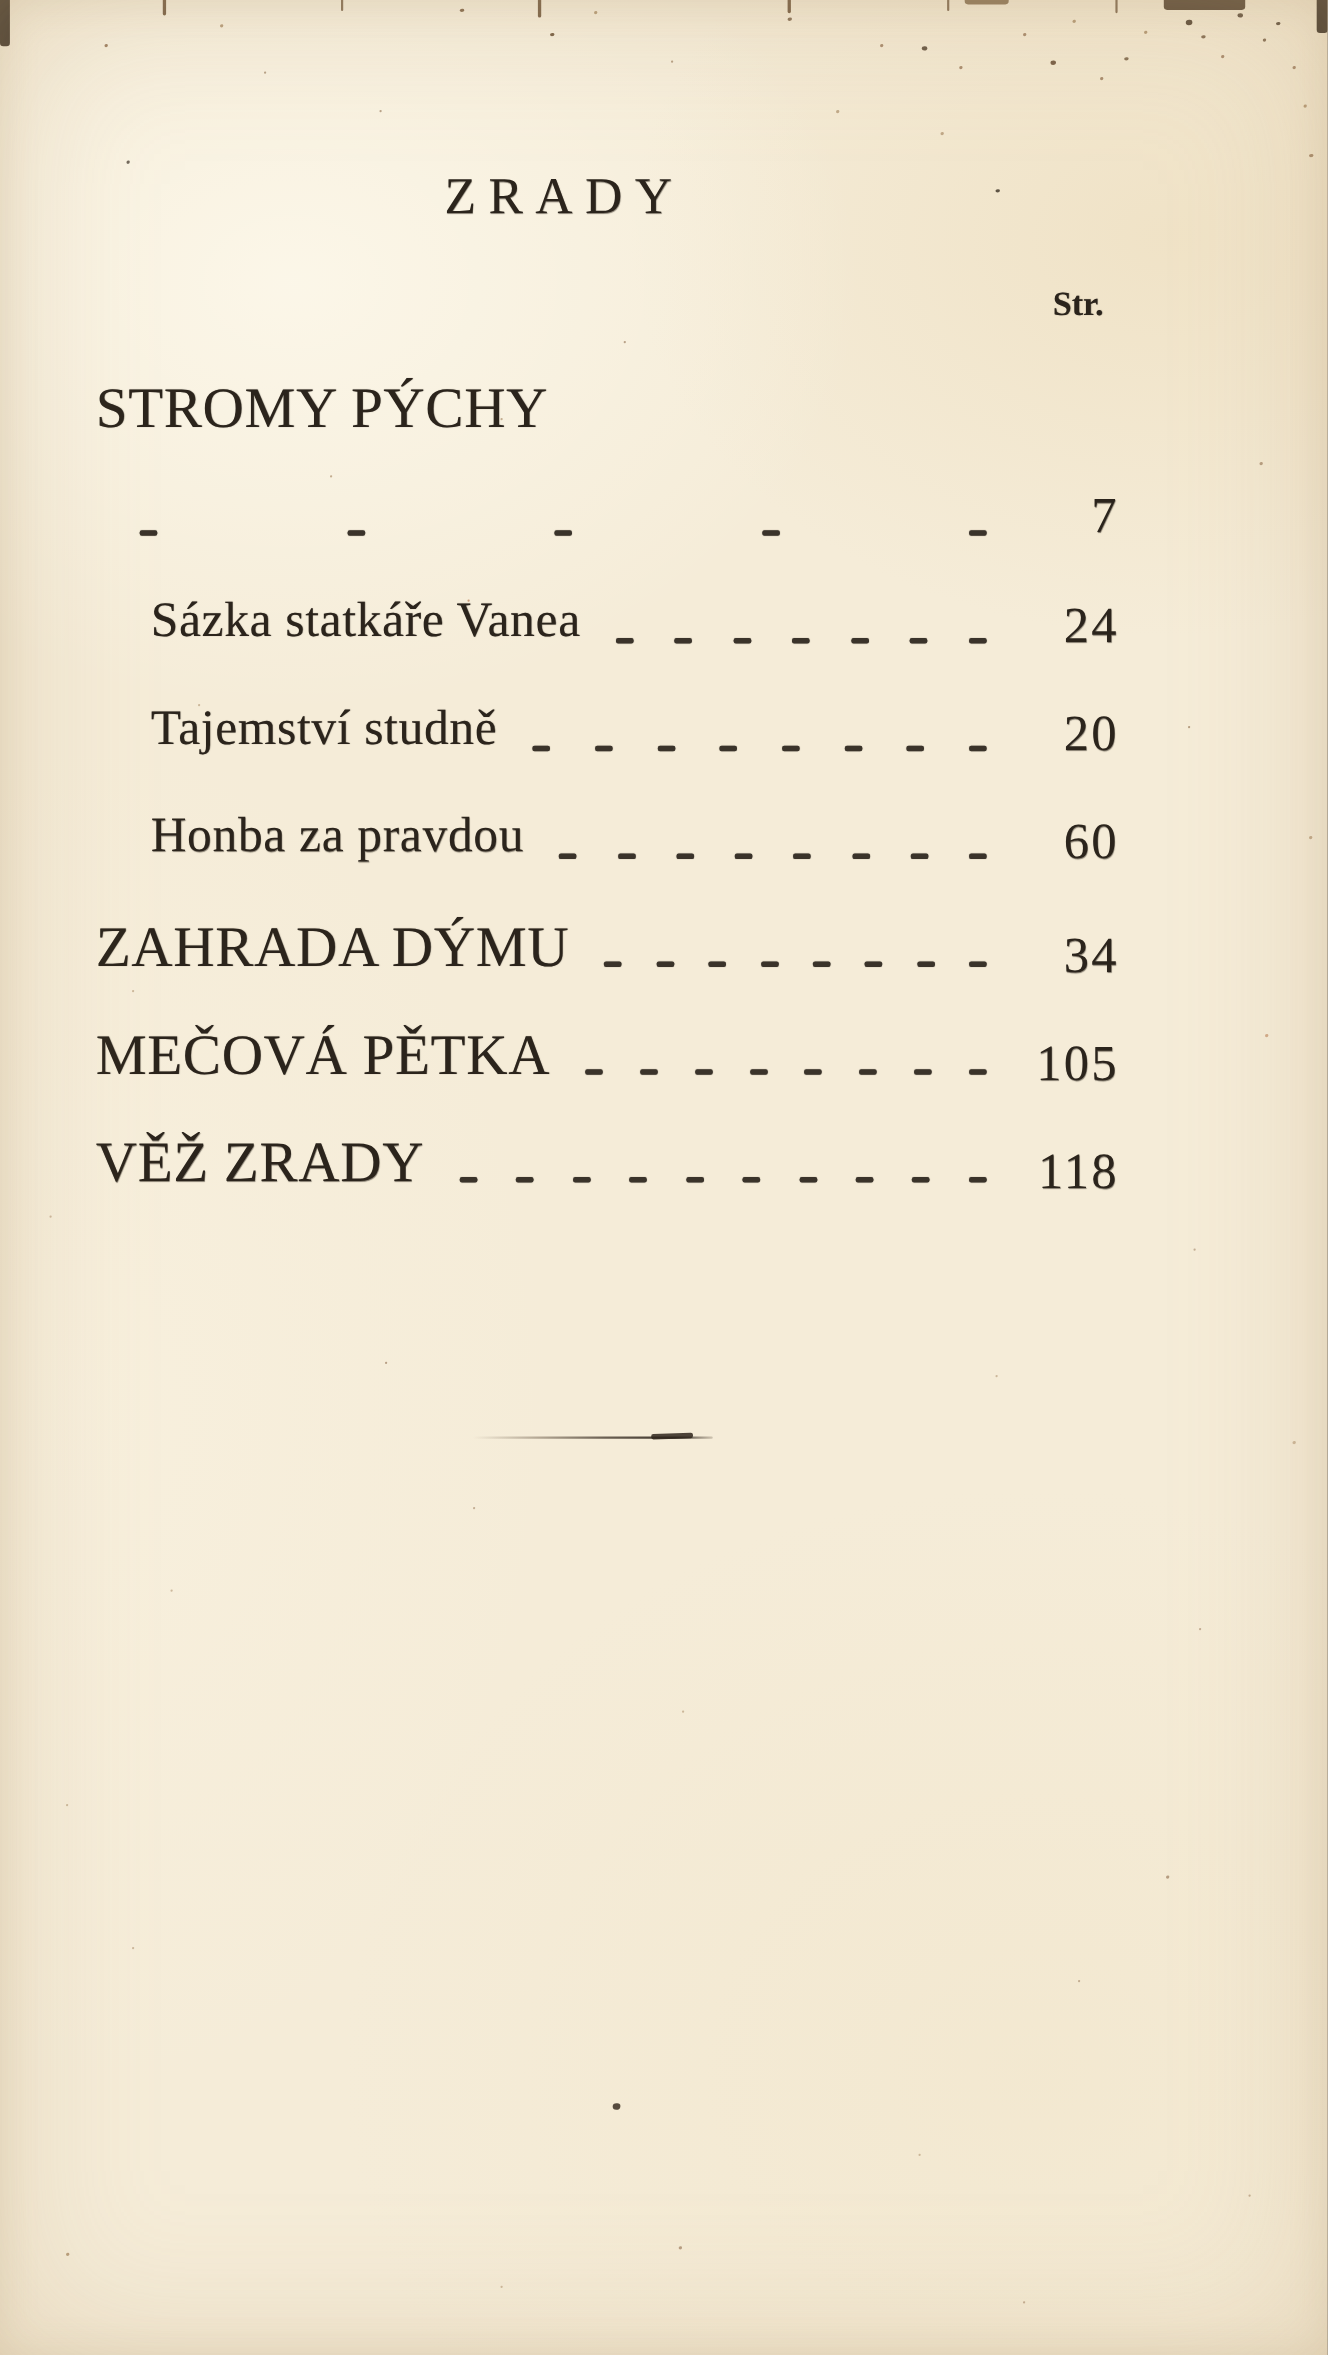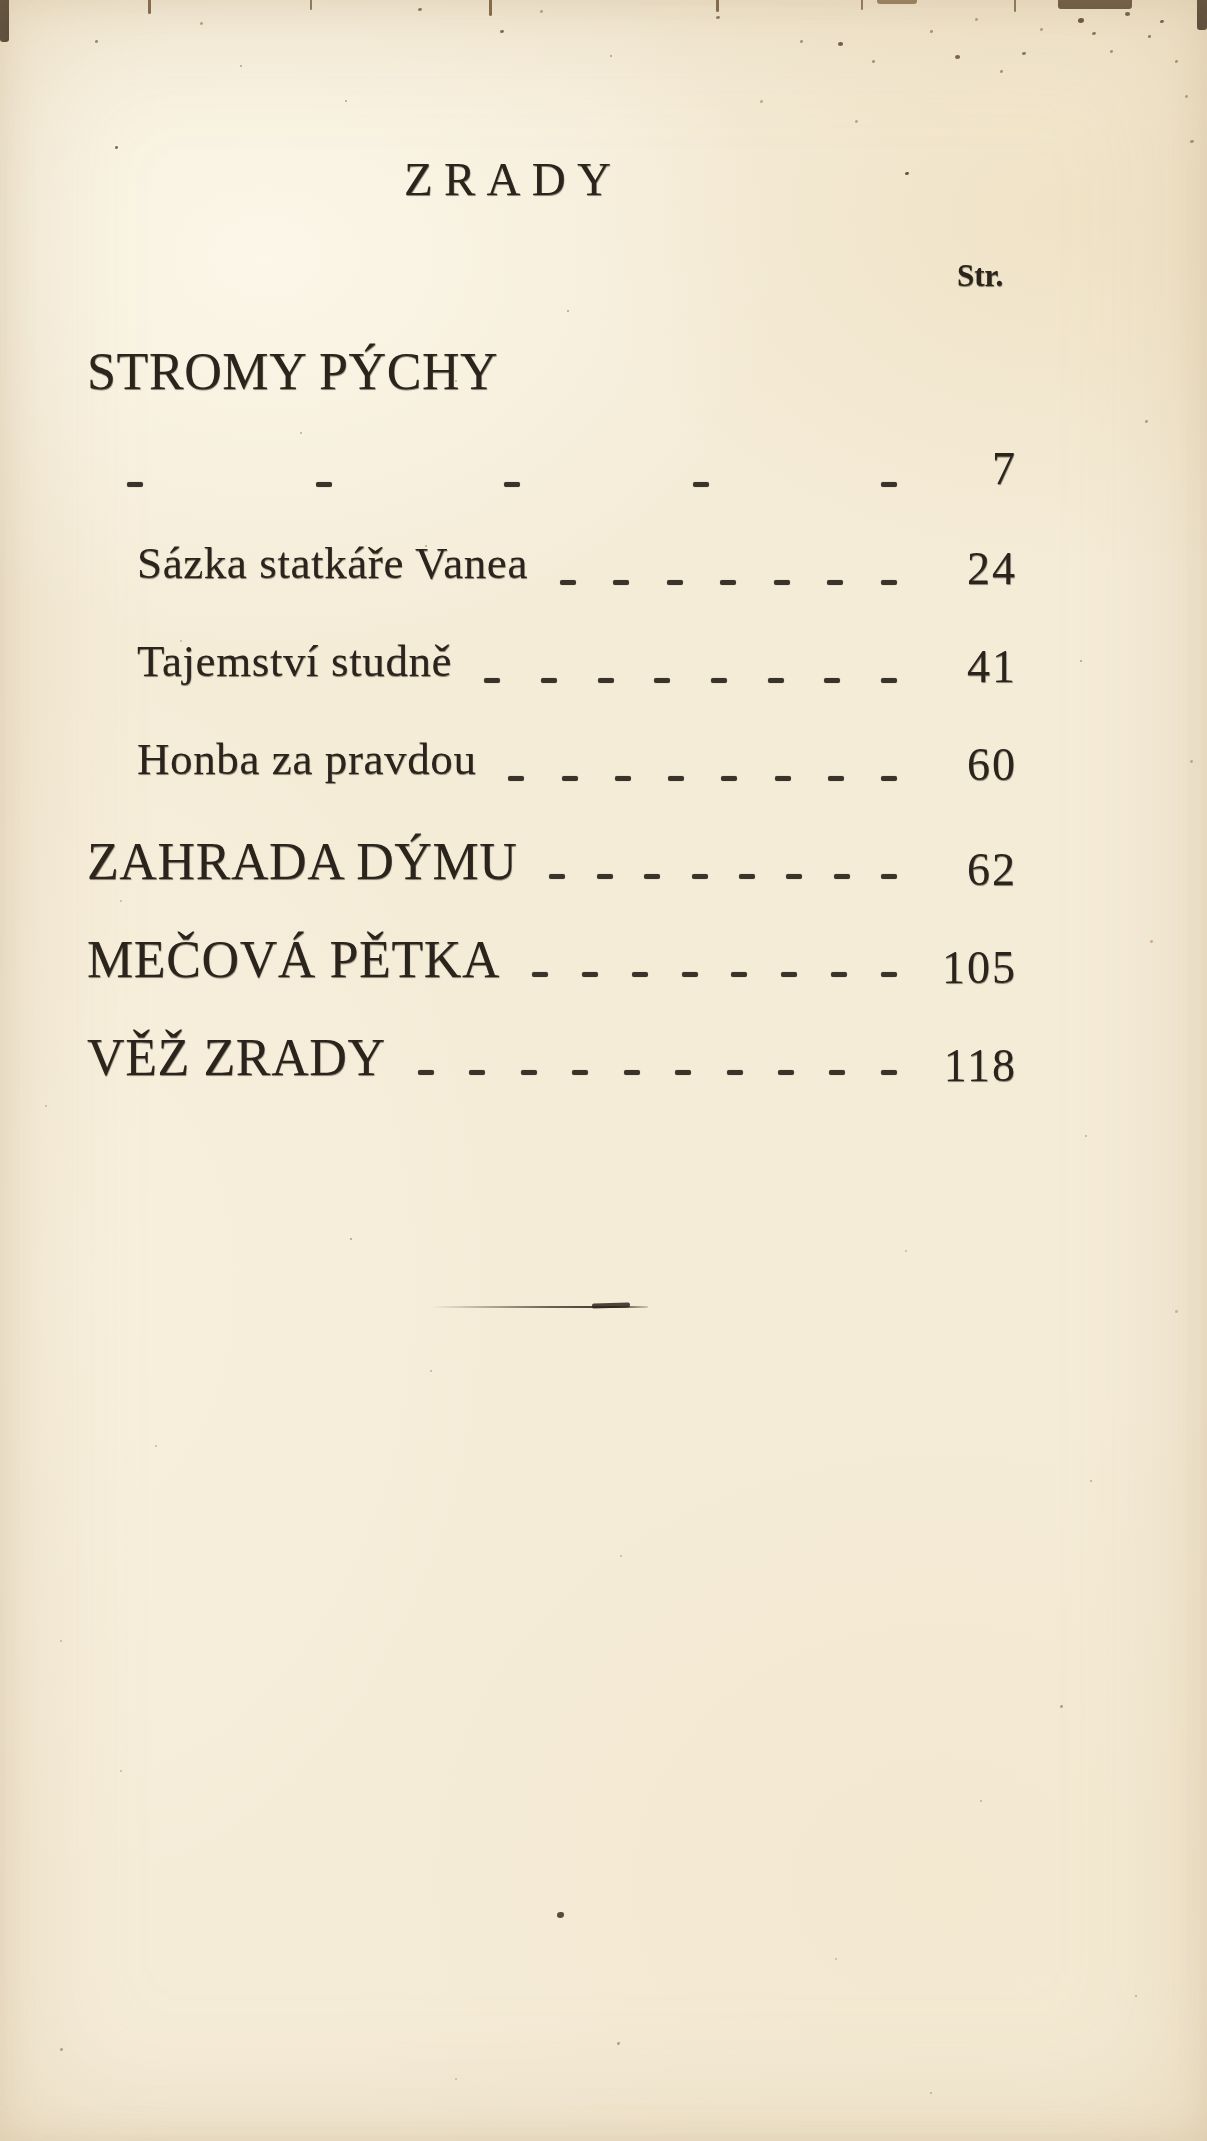--- a/index.html
+++ b/index.html
@@ -159,21 +159,21 @@
     <span class="leader">
           <span class="dash"></span>
           <span class="dash"></span>
           <span class="dash"></span>
           <span class="dash"></span>
           <span class="dash"></span>
           <span class="dash"></span>
           <span class="dash"></span>
           <span class="dash"></span>
         </span>
-    <span class="page-num">41</span>
+    <span class="page-num">20</span>
   </div>
 
   <div class="row entry">
     <span class="label">Honba za pravdou</span>
     <span class="leader">
           <span class="dash"></span>
           <span class="dash"></span>
           <span class="dash"></span>
           <span class="dash"></span>
           <span class="dash"></span>
@@ -189,21 +189,21 @@
     <span class="leader">
           <span class="dash"></span>
           <span class="dash"></span>
           <span class="dash"></span>
           <span class="dash"></span>
           <span class="dash"></span>
           <span class="dash"></span>
           <span class="dash"></span>
           <span class="dash"></span>
         </span>
-    <span class="page-num">62</span>
+    <span class="page-num">34</span>
   </div>
 
   <div class="row section">
     <span class="label">MEČOVÁ PĚTKA</span>
     <span class="leader">
           <span class="dash"></span>
           <span class="dash"></span>
           <span class="dash"></span>
           <span class="dash"></span>
           <span class="dash"></span>

